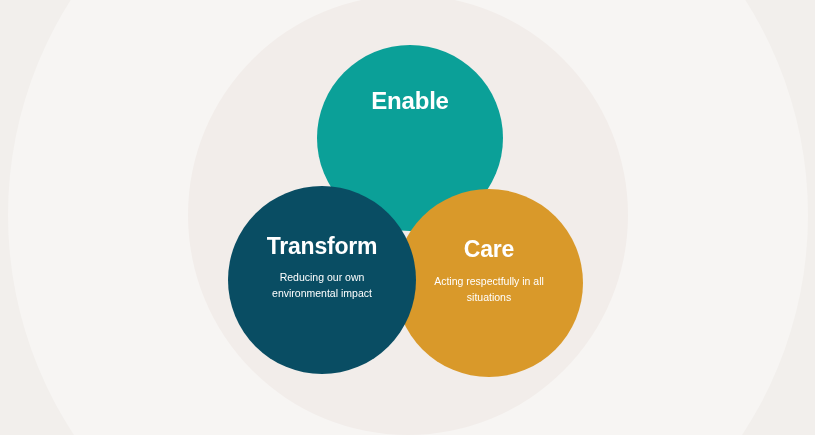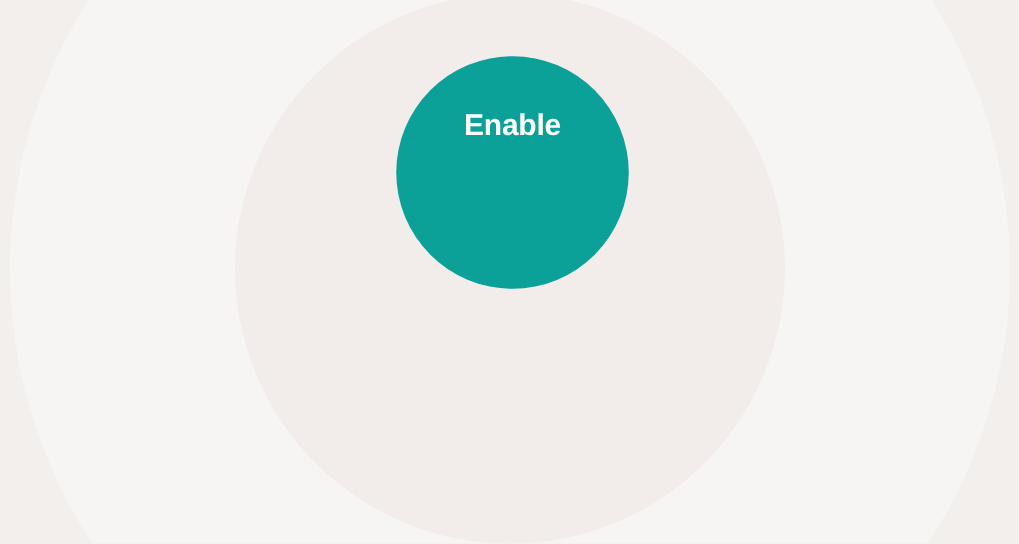--- a/index.html
+++ b/index.html
@@ -111,15 +111,23 @@
 
 <div id="stage" style="background: rgb(242, 239, 236);">
 
   <div class="bg-ring" id="bg-ring-outer" style="background: rgb(247, 245, 243);"></div>
   <div class="bg-ring" id="bg-ring-inner" style="background: rgb(242, 237, 234);"></div>
 
   <div class="circle" id="circle-enable" style="background: rgb(11, 160, 152); color: rgb(255, 255, 255);">
     <div class="circle-title">Enable</div>
   </div>
 
+  <div class="circle" id="circle-care" style="background: rgb(217, 153, 42); color: rgb(255, 255, 255);">
+    <div class="circle-title">Care</div>
+    <div class="circle-desc">Acting respectfully in all situations</div>
+  </div>
 
+  <div class="circle" id="circle-transform" style="background: rgb(9, 77, 99); color: rgb(255, 255, 255);">
+    <div class="circle-title">Transform</div>
+    <div class="circle-desc">Reducing our own environmental impact</div>
+  </div>
 
 </div>
 
 </body></html>

